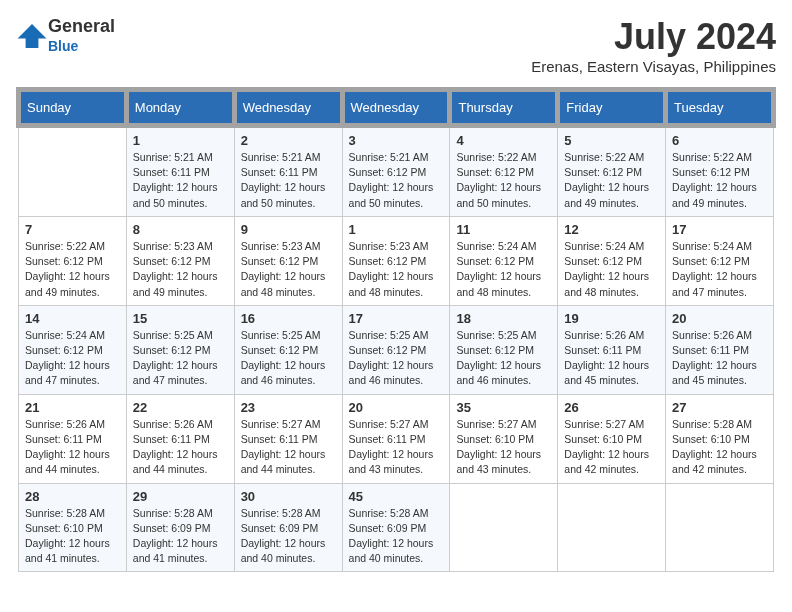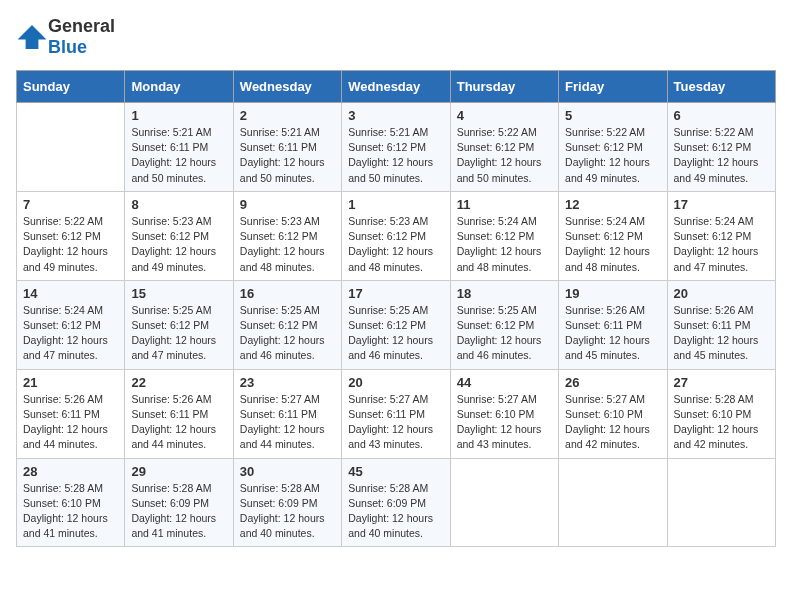--- a/index.html
+++ b/index.html
@@ -19,21 +19,21 @@
     .logo {
       display: flex;
       align-items: center;
     }
     .logo-text-general {
       font-size: 18px;
       font-weight: bold;
       color: #333;
     }
     .logo-text-blue {
-      font-size: 18px;
+      font-size: 14px;
       font-weight: bold;
       color: #1a6bb5;
     }
     .logo-icon {
       width: 32px;
       height: 28px;
     }
     .title-area {
       text-align: right;
     }
@@ -50,22 +50,22 @@
       width: 100%;
       border-collapse: collapse;
       font-size: 11px;
     }
     thead tr th {
       background-color: #2a6db5;
       color: #fff;
       padding: 8px 6px;
       text-align: left;
       font-size: 13px;
-      font-weight: bold;
-      border: 1px solid #a3a3a3;
+      font-weight: normal;
+      border: 5px solid #a3a3a3;
     }
     tbody tr td {
       border: 1px solid #ccc;
       padding: 5px 6px;
       vertical-align: top;
       width: 108px;
       min-height: 70px;
       background: #fff;
     }
     tbody tr:nth-child(odd) td {
@@ -96,20 +96,24 @@
 <div class="header-area">
   <div class="logo">
     <svg class="logo-icon" viewBox="0 0 40 34" xmlns="http://www.w3.org/2000/svg">
       <polygon points="20,2 38,20 28,20 28,32 12,32 12,20 2,20" fill="#1a6bb5"></polygon>
     </svg>
     <div>
       <span class="logo-text-general">General</span><br>
       <span class="logo-text-blue">Blue</span>
     </div>
   </div>
+  <div class="title-area">
+    <div class="month-title">July 2024</div>
+    <div class="location-title">Erenas, Eastern Visayas, Philippines</div>
+  </div>
 </div>
 
 <table>
   <thead>
     <tr>
     <th>Sunday</th>
         <th>Monday</th>
         <th>Wednesday</th>
         <th>Wednesday</th>
         <th>Thursday</th>
@@ -215,21 +219,21 @@
           <span class="day-detail">Sunset: 6:11 PM</span><br>
           <span class="day-detail">Daylight: 12 hours and 44 minutes.</span></td>
         <td><span class="day-number">23</span>
           <span class="day-detail">Sunrise: 5:27 AM</span><br>
           <span class="day-detail">Sunset: 6:11 PM</span><br>
           <span class="day-detail">Daylight: 12 hours and 44 minutes.</span></td>
         <td><span class="day-number">20</span>
           <span class="day-detail">Sunrise: 5:27 AM</span><br>
           <span class="day-detail">Sunset: 6:11 PM</span><br>
           <span class="day-detail">Daylight: 12 hours and 43 minutes.</span></td>
-        <td><span class="day-number">44</span>
+        <td><span class="day-number">35</span>
           <span class="day-detail">Sunrise: 5:27 AM</span><br>
           <span class="day-detail">Sunset: 6:10 PM</span><br>
           <span class="day-detail">Daylight: 12 hours and 43 minutes.</span></td>
         <td><span class="day-number">26</span>
           <span class="day-detail">Sunrise: 5:27 AM</span><br>
           <span class="day-detail">Sunset: 6:10 PM</span><br>
           <span class="day-detail">Daylight: 12 hours and 42 minutes.</span></td>
         <td><span class="day-number">27</span>
           <span class="day-detail">Sunrise: 5:28 AM</span><br>
           <span class="day-detail">Sunset: 6:10 PM</span><br>

